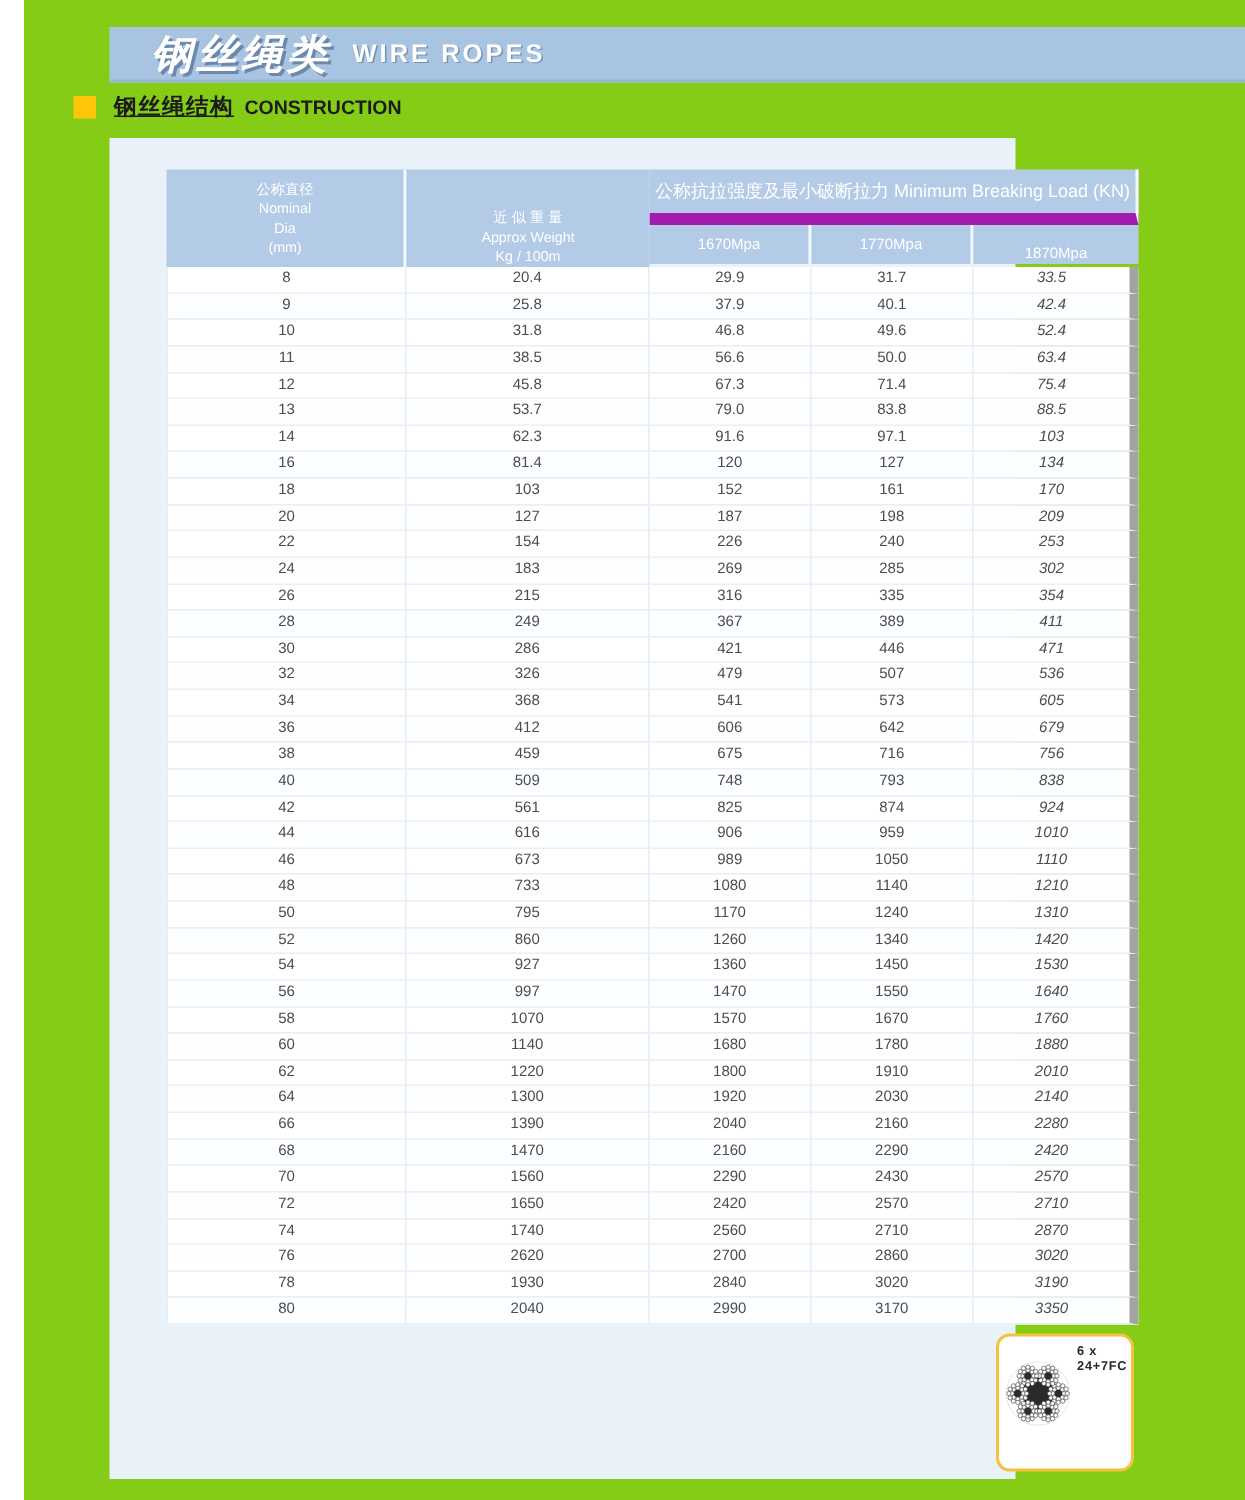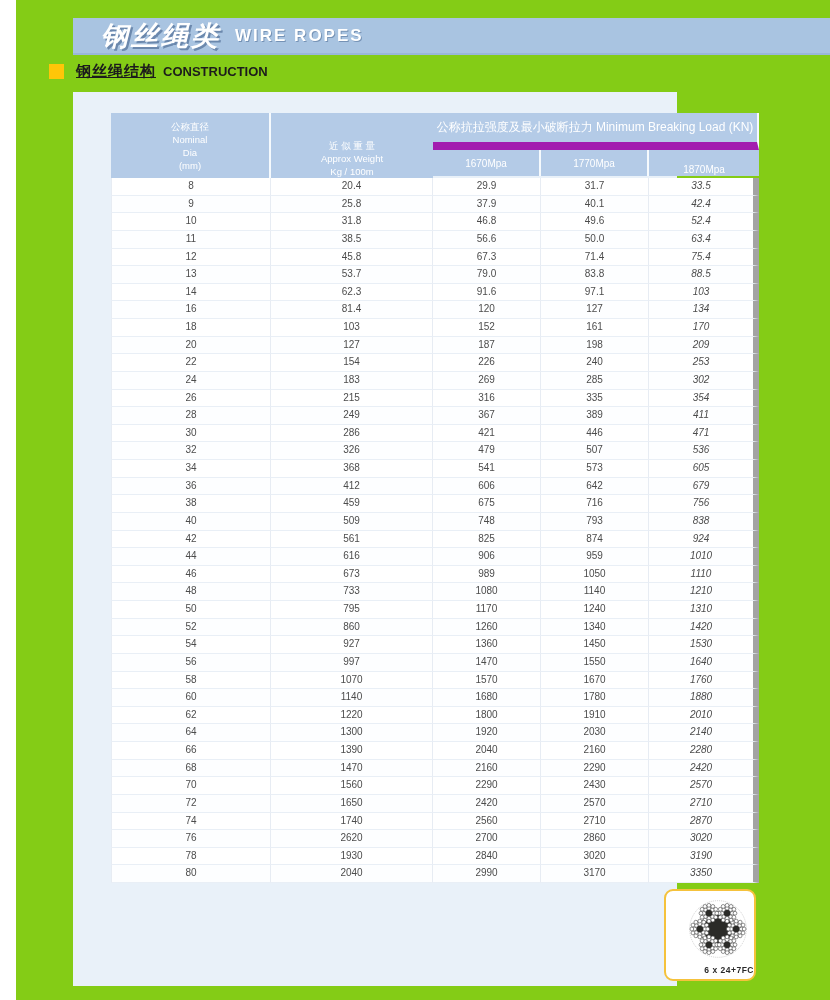--- a/index.html
+++ b/index.html
@@ -48,21 +48,21 @@
           border-right:1px solid #e7ecf3; border-bottom:1px solid #e9eff6; }
   .cell:first-child { border-left:1px solid #e7ecf3; }
   .cell:last-child { border-right:6px solid #a3a3a3;font-style:italic; }
 
   
   .usage { position:absolute; left:38px; top:795px; font-size:11px; color:#5a6472; letter-spacing:1px; }
 
   
   .rope-box { position:absolute; left:591px; top:797px; width:92px; height:92px;
               background:#ffffff; border:2px solid #f5c23c; border-radius:9px;
-              display:flex; flex-direction:column; align-items:flex-end; justify-content:flex-start;
+              display:flex; flex-direction:row; align-items:flex-start; justify-content:flex-start;
               padding-top:3px; }
   .rope-box svg { width:72px; height:70px; }
   .rope-label { font-size:8.5px; font-weight:bold; color:#2a2a2a; margin-top:1px; letter-spacing:.5px; }
 </style>
 </head>
 <body>
 
 <div class="page">
 
   <div class="banner">

